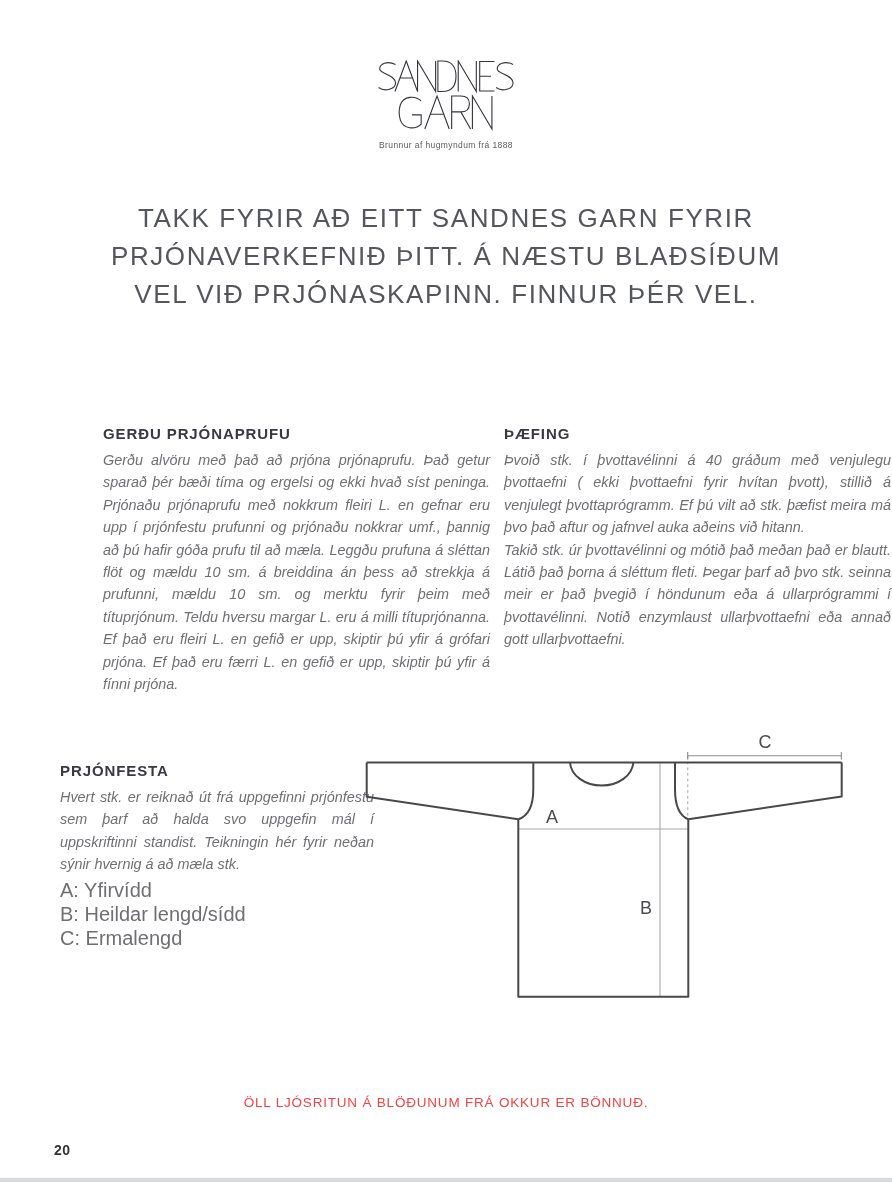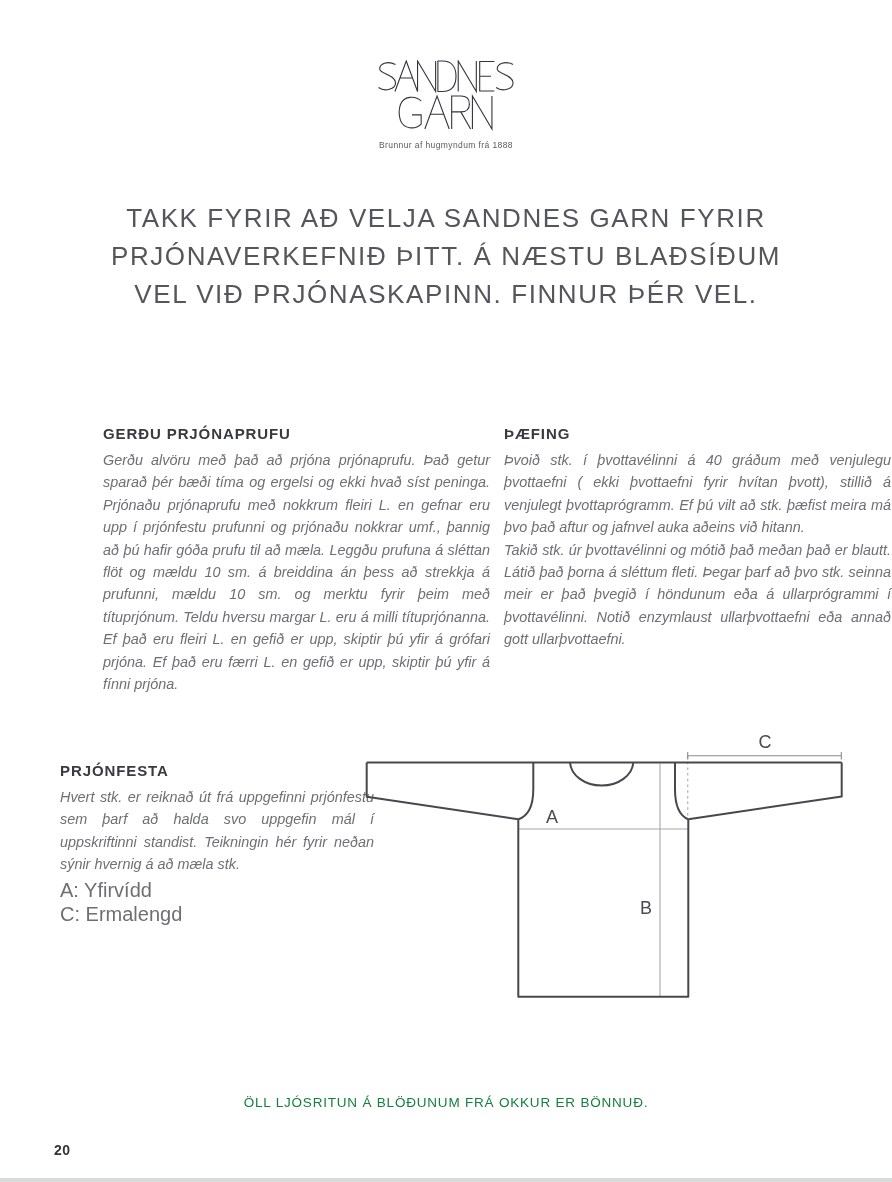--- a/index.html
+++ b/index.html
@@ -69,21 +69,21 @@
 
   
   .diagram { position:absolute; top:733px; left:355px; width:500px; height:295px; }
 
   
   .footer {
     position:absolute; top:1095px; left:0; width:100%;
     text-align:center;
     font-size:13.5px;
     letter-spacing:0.8px;
-    color:#15803d;
+    color:#ef4444;
   }
   .page-number {
     position:absolute; top:1142px; left:54px;
     font-size:14px; font-weight:bold; color:#333438;
     letter-spacing:0.5px;
   }
   .bottom-strip {
     position:absolute; bottom:0; left:0; width:100%; height:4px;
     background:#d9dadb;
   }
@@ -110,21 +110,21 @@
         <path vector-effect="non-scaling-stroke" d="M19,4 C14,-0.7 4.5,0 2,7 C0.5,11.5 0.5,15.5 2,20 C4.5,27 14,28 19,23 L19,15.5 L11.5,15.5"></path>
         <path vector-effect="non-scaling-stroke" transform="translate(22,0)" d="M0,27 L10,0 L20,27 M4.7,15 L15.3,15"></path>
         <path vector-effect="non-scaling-stroke" transform="translate(43,0)" d="M1,27 L1,0 L8.5,0 C13.5,0 15.5,2.5 15.5,6.5 C15.5,10.5 13.5,13 8.5,13 L1,13 M8.5,13 L16.5,27"></path>
         <path vector-effect="non-scaling-stroke" transform="translate(60,0)" d="M1,27 L1,0 L17,27 L17,0"></path>
       </g>
     </svg>
     <div class="tagline">Brunnur af hugmyndum frá 1888</div>
   </div>
 
   <div class="intro">
-    <div>TAKK FYRIR AÐ VELJA SANDNES GARN FYRIR</div>
+    <div>TAKK FYRIR AÐ EITT SANDNES GARN FYRIR</div>
     <div>PRJÓNAVERKEFNIÐ ÞITT. Á NÆSTU BLAÐSÍÐUM</div>
     <div>VEL VIÐ PRJÓNASKAPINN. FINNUR ÞÉR VEL.</div>
   </div>
 
   <div class="col col-left">
     <div class="sec-heading">GERÐU PRJÓNAPRUFU</div>
     <div class="body-text">
       <p>Gerðu alvöru með það að prjóna prjónaprufu. Það getur sparað þér bæði tíma og ergelsi og ekki hvað síst peninga. Prjónaðu prjónaprufu með nokkrum fleiri L. en gefnar eru upp í prjónfestu prufunni og prjónaðu nokkrar umf., þannig að þú hafir góða prufu til að mæla. Leggðu prufuna á sléttan flöt og mældu 10 sm. á breiddina án þess að strekkja á prufunni, mældu 10 sm. og merktu fyrir þeim með títuprjónum. Teldu hversu margar L. eru á milli títuprjónanna. Ef það eru fleiri L. en gefið er upp, skiptir þú yfir á grófari prjóna. Ef það eru færri L. en gefið er upp, skiptir þú yfir á fínni prjóna.</p>
     </div>
   </div>
@@ -136,20 +136,21 @@
       <p>Takið stk. úr þvottavélinni og mótið það meðan það er blautt. Látið það þorna á sléttum fleti. Þegar þarf að þvo stk. seinna meir er það þvegið í höndunum eða á ullarprógrammi í þvottavélinni. Notið enzymlaust ullarþvottaefni eða annað gott ullarþvottaefni.</p>
     </div>
   </div>
 
   <div class="gauge">
     <div class="sec-heading">PRJÓNFESTA</div>
     <div class="body-text">
       <p>Hvert stk. er reiknað út frá uppgefinni prjónfestu sem þarf að halda svo uppgefin mál í uppskriftinni standist. Teikningin hér fyrir neðan sýnir hvernig á að mæla stk.</p>
     </div>
     <div class="legend-line">A: Yfirvídd</div>
+    <div class="legend-line">B: Heildar lengd/sídd</div>
     <div class="legend-line">C: Ermalengd</div>
   </div>
 
   <svg class="diagram" viewBox="0 0 500 295" role="img">
 
     <line x1="164" y1="96" x2="333.3" y2="96" stroke="#a7a8aa" stroke-width="1.1"></line>
     <line x1="305" y1="30.5" x2="305" y2="263" stroke="#a7a8aa" stroke-width="1.1"></line>
     <line x1="332.7" y1="23" x2="332.7" y2="85.5" stroke="#b4b5b7" stroke-width="1.3" stroke-dasharray="2.5,3.2"></line>
 
     <g stroke="#8a8b8e" stroke-width="1.1">

